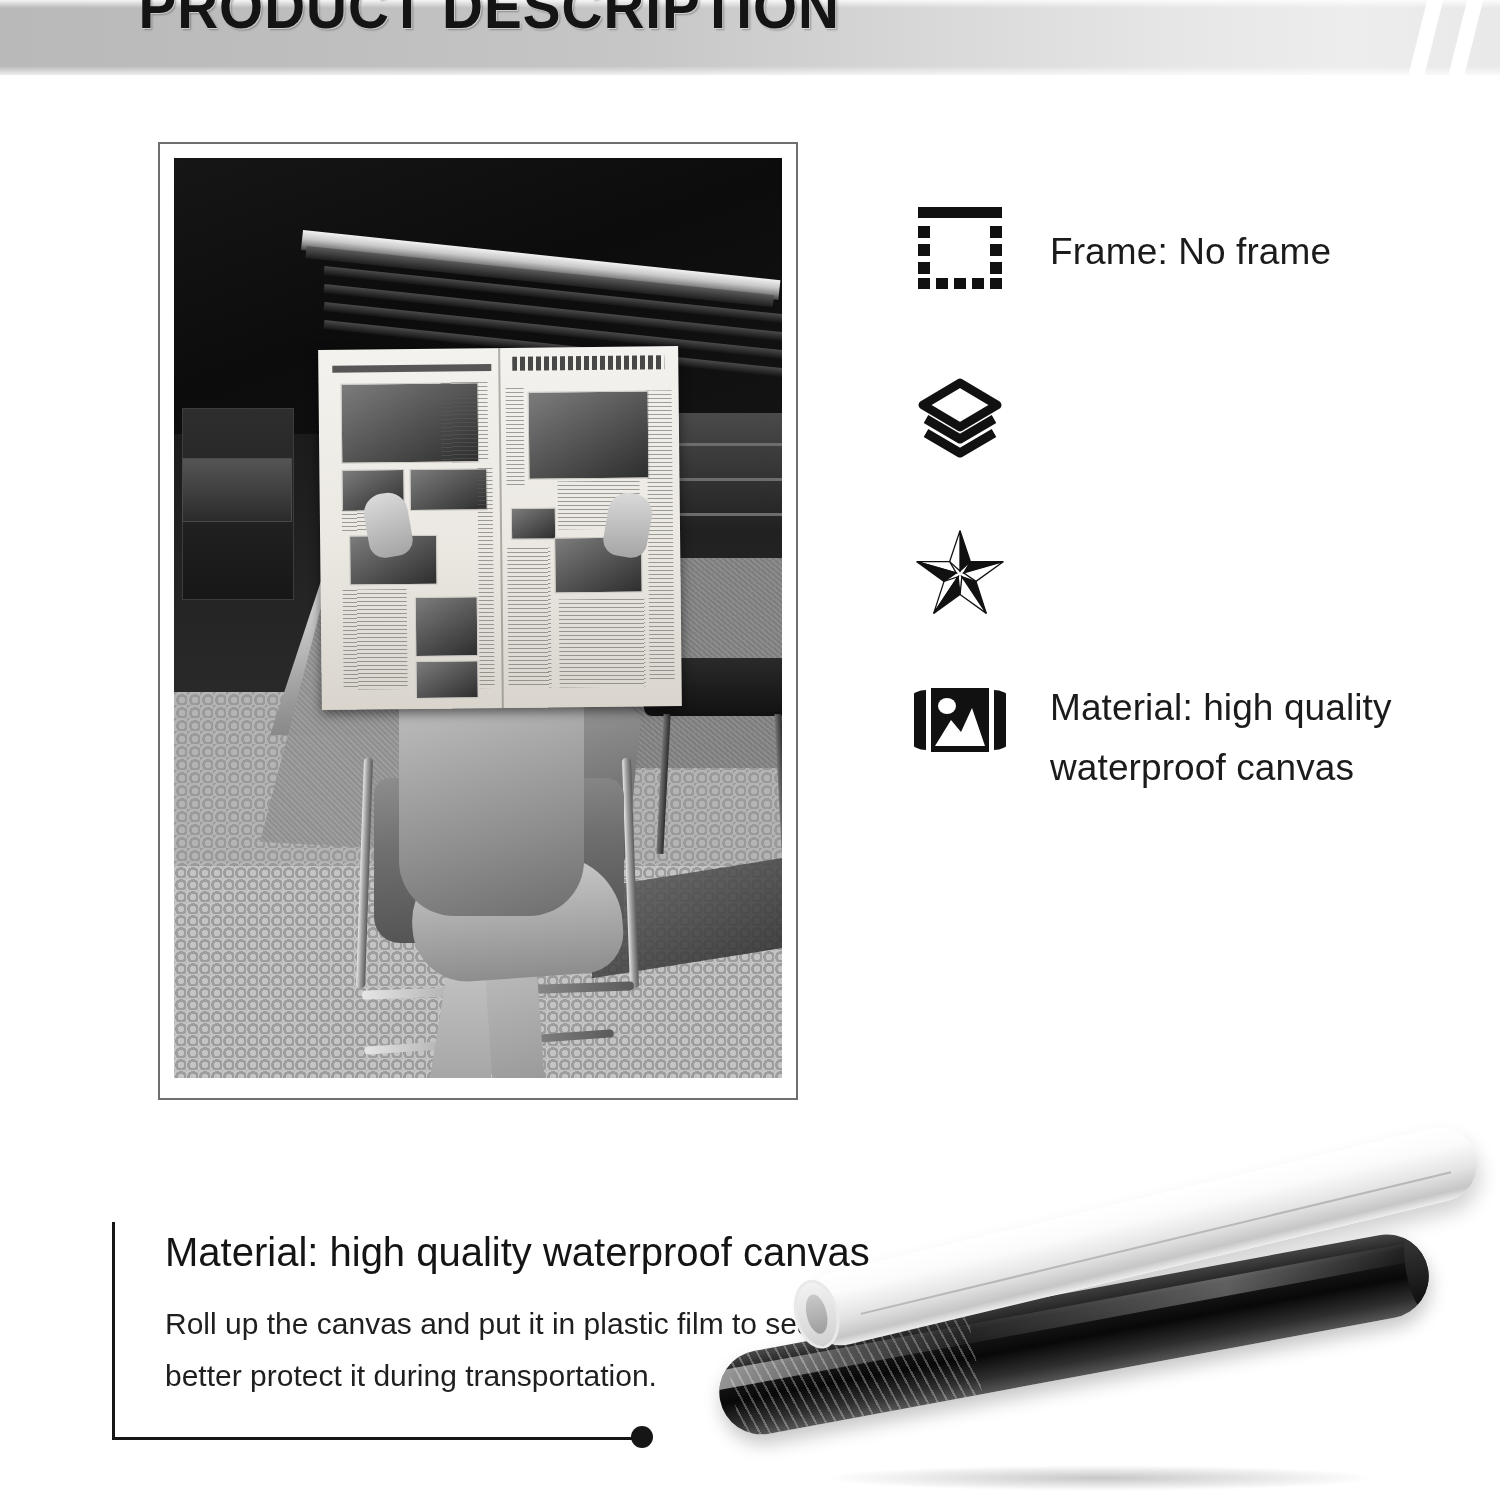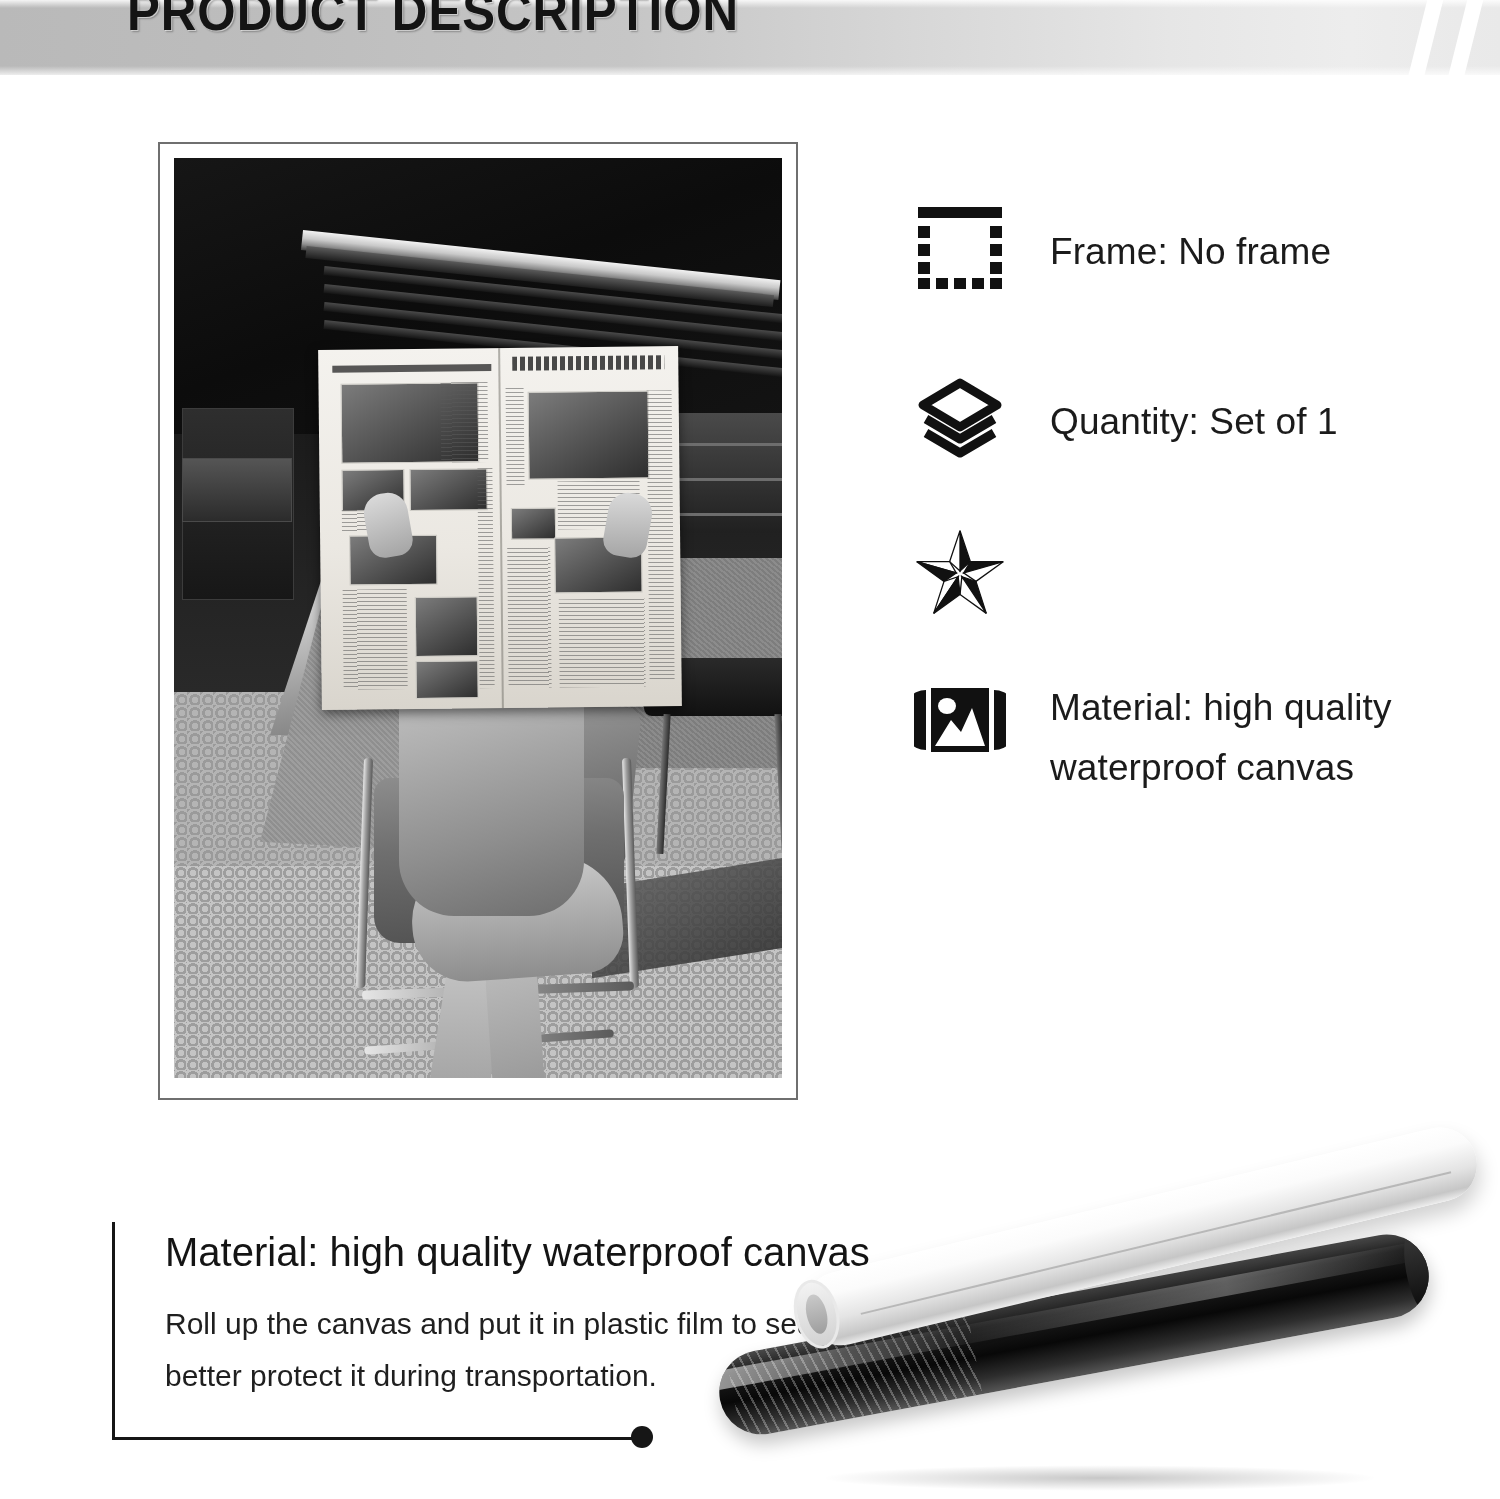--- a/index.html
+++ b/index.html
@@ -53,25 +53,25 @@
     width: 16px;
     height: 130px;
     background: #ffffff;
     transform: skewX(-14deg);
   }
   .slash.s1 { left: 1416px; }
   .slash.s2 { left: 1456px; }
 
   .banner-title {
     position: absolute;
-    left: 104px;
+    left: 112px;
     top: 50%;
     transform: translateY(-50%);
     font-family: "Liberation Sans Narrow", "Liberation Sans", sans-serif;
-    font-size: 53px;
+    font-size: 61px;
     font-weight: 700;
     letter-spacing: 1px;
     line-height: 1;
     color: #141414;
     white-space: nowrap;
     text-shadow: 1px 1px 0 rgba(255,255,255,.55), 2px 2px 2px rgba(0,0,0,.28);
     transform-origin: left center;
   }
   .banner-title-inner {
     display: inline-block;
@@ -555,21 +555,20 @@
   <div class="feature f2">
     <div class="ficon">
       <svg width="90" height="86" viewBox="0 0 90 86" aria-hidden="true">
         <g fill="none" stroke="#111" stroke-width="9" stroke-linejoin="round">
           <path d="M45 8 L82 30 L45 52 L8 30 Z"></path>
           <path d="M11 44 L45 64 L79 44"></path>
           <path d="M11 58 L45 78 L79 58"></path>
         </g>
       </svg>
     </div>
-    <div class="flabel">Quantity: Set of 1</div>
   </div>
 
   <div class="feature f3">
     <div class="ficon">
       <svg width="94" height="92" viewBox="0 0 100 96" aria-hidden="true">
         <g stroke="#111" stroke-width="1.4">
           <polygon points="50,4 61,37 50,47" fill="#111"></polygon>
           <polygon points="50,4 39,37 50,47" fill="#fff"></polygon>
           <polygon points="96,37 61,37 54,49" fill="#111"></polygon>
           <polygon points="96,37 67,58 54,49" fill="#fff"></polygon>

